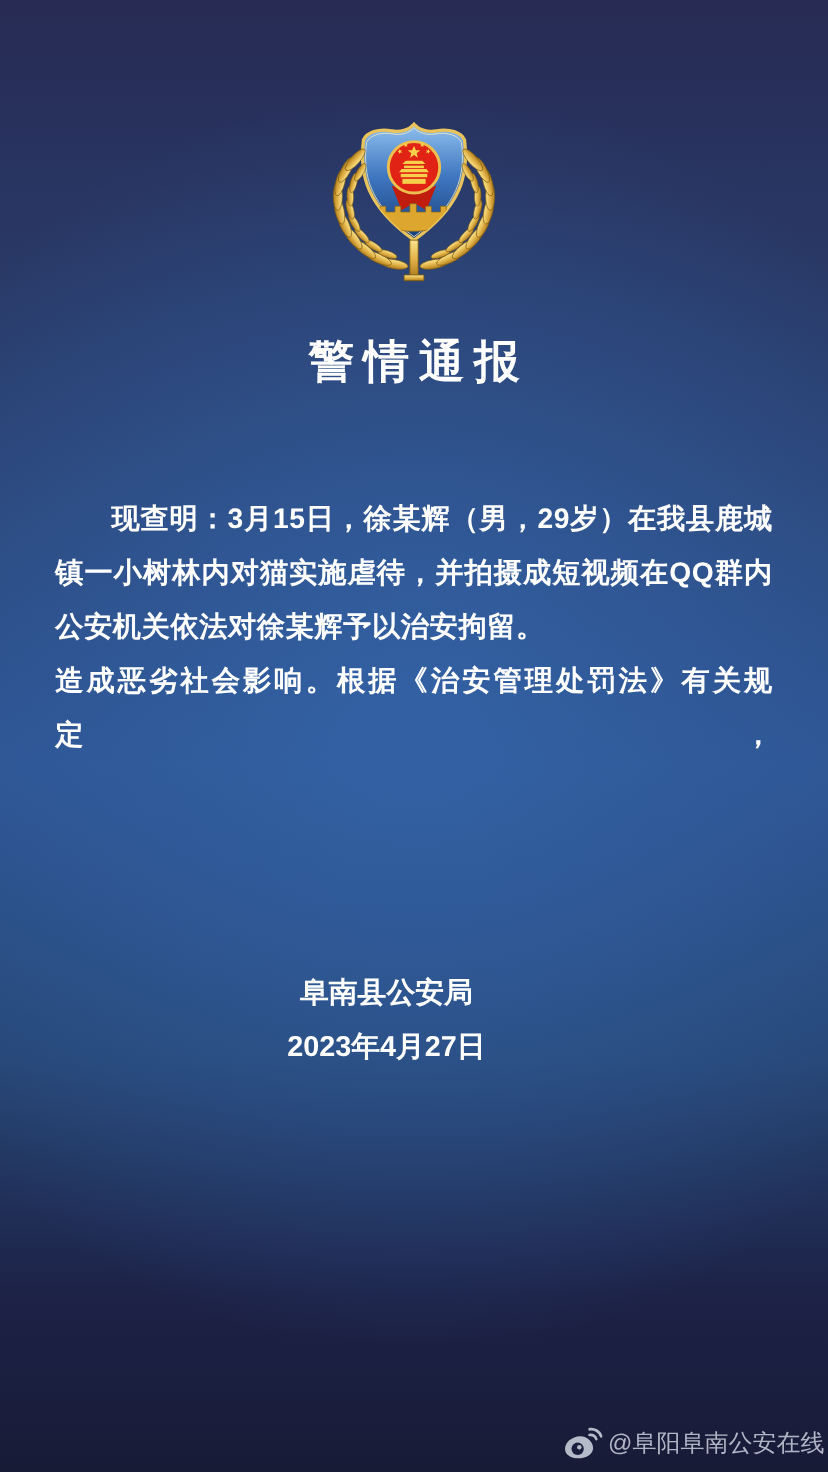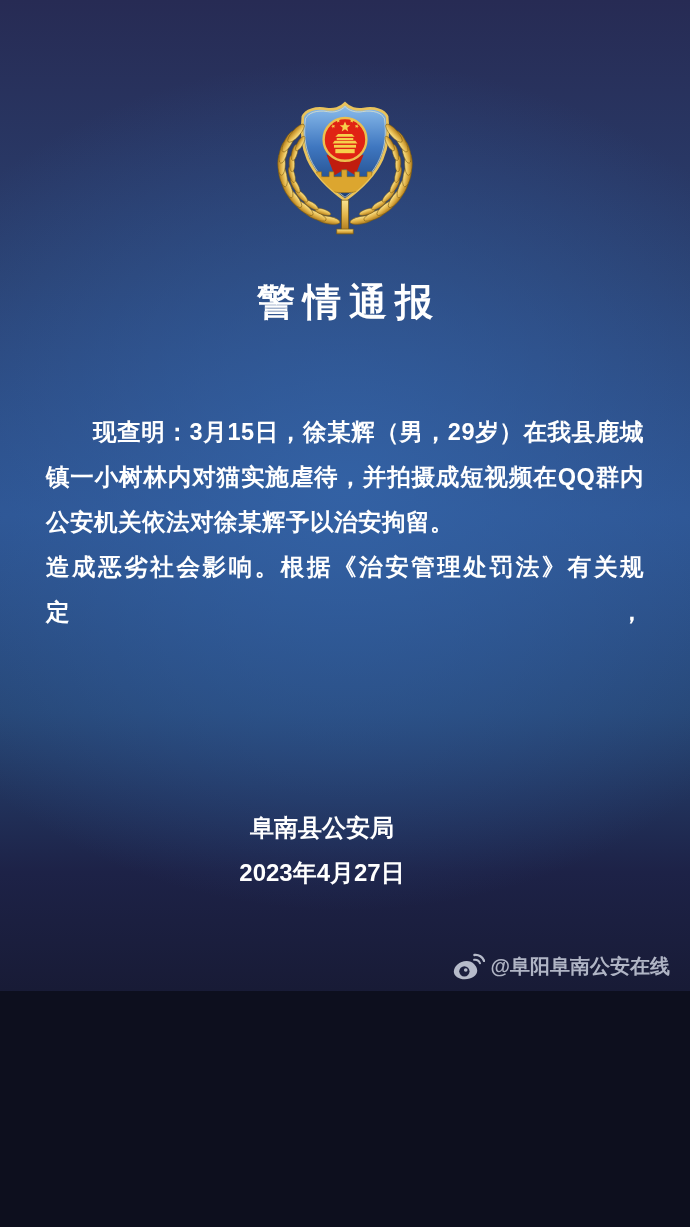--- a/index.html
+++ b/index.html
@@ -1,20 +1,20 @@
 <!DOCTYPE html>
 <html><head>
 <meta charset="utf-8">
 <style>
   * { margin: 0; padding: 0; box-sizing: border-box; }
   html, body { background: #0d0f1e; }
   .page {
     position: relative;
     width: 690px;
-    height: 991px;
+    height: 1227px;
     margin: 0 auto;
     overflow: hidden;
     color: #ffffff;
     font-family: "Liberation Sans", "DejaVu Sans", sans-serif;
     background:
       radial-gradient(ellipse 95% 55% at 50% 49%, rgba(52,100,168,0.85) 0%, rgba(52,100,168,0.0) 78%),
       linear-gradient(180deg, #272b54 0%, #2a4070 28%, #2d5390 52%, #264573 72%, #1d2247 88%, #181b36 100%);
   }
   .badge-wrap {
     padding-top: 98px;
@@ -43,28 +43,28 @@
   .ind  { padding-left: 47px; }
   .signature {
     margin: 170px 46px 0 0;
     text-align: center;
     font-size: 24px;
     line-height: 45px;
     font-weight: 700;
   }
   .watermark {
     position: absolute;
-    right: 20px;
+    right: 3px;
     bottom: 11px;
     display: flex;
     align-items: center;
     gap: 5px;
     color: rgba(210,215,228,0.82);
     font-size: 20px;
-    font-weight: 700;
+    font-weight: 400;
     margin-top: 32px;
   }
   .weibo-svg { width: 33px; height: 28px; display: block; opacity: 0.85; }
 </style>
 </head>
 <body>
 
 <div class="page">
 
   <div class="badge-wrap">

